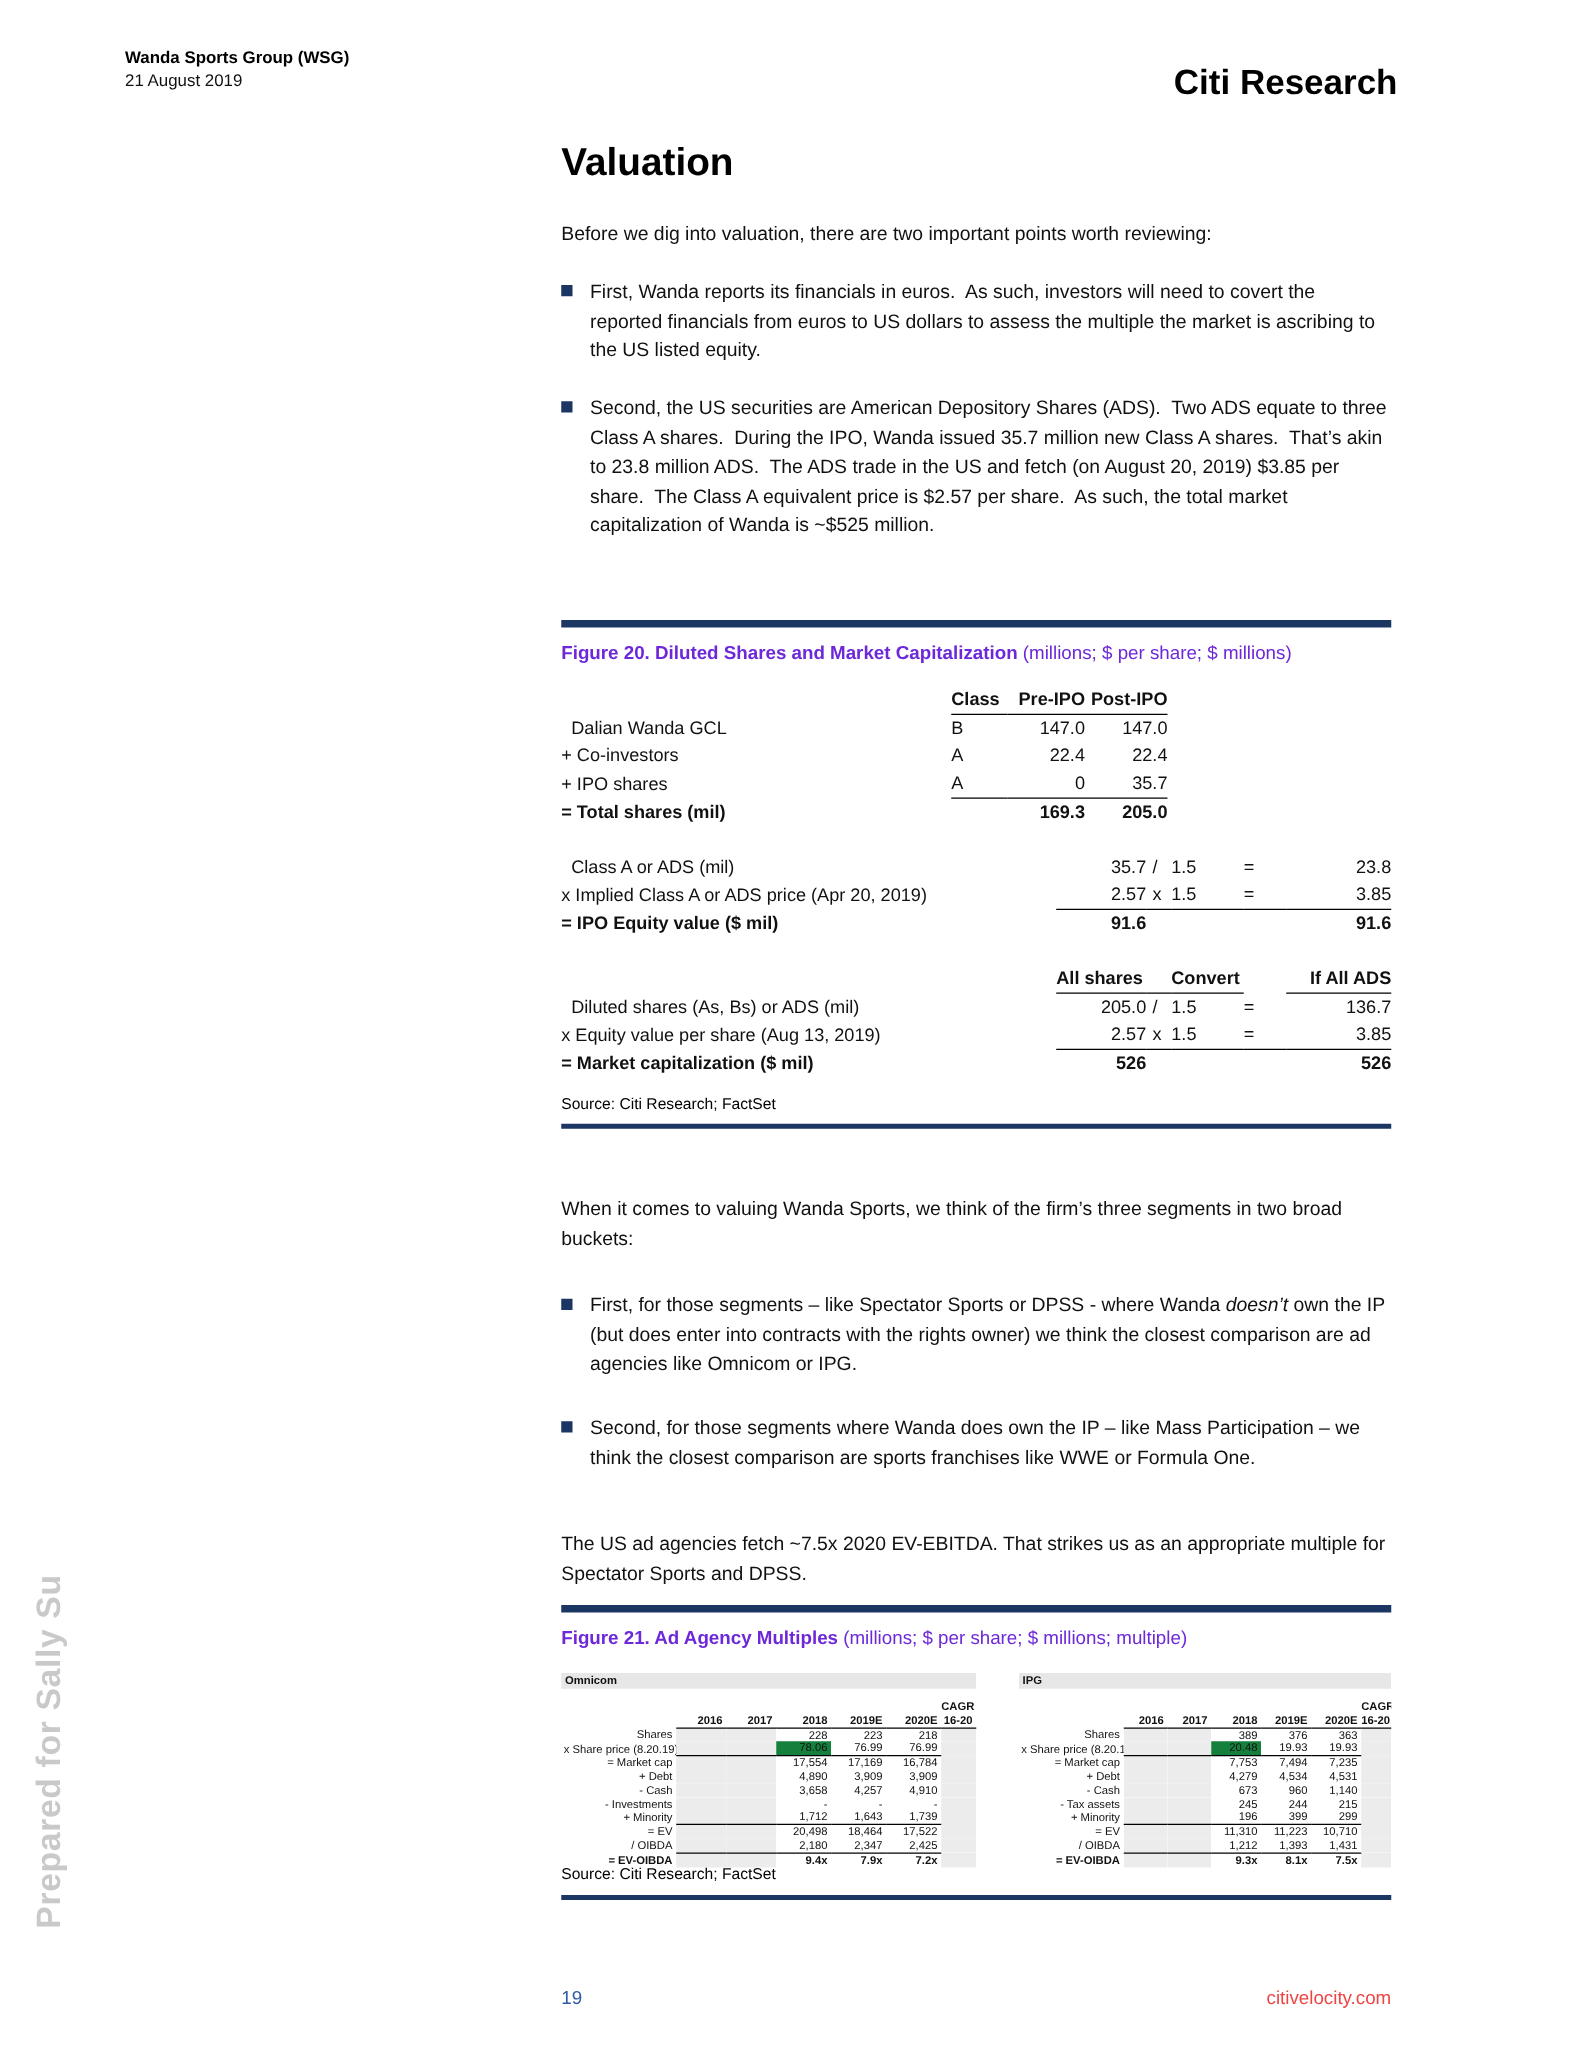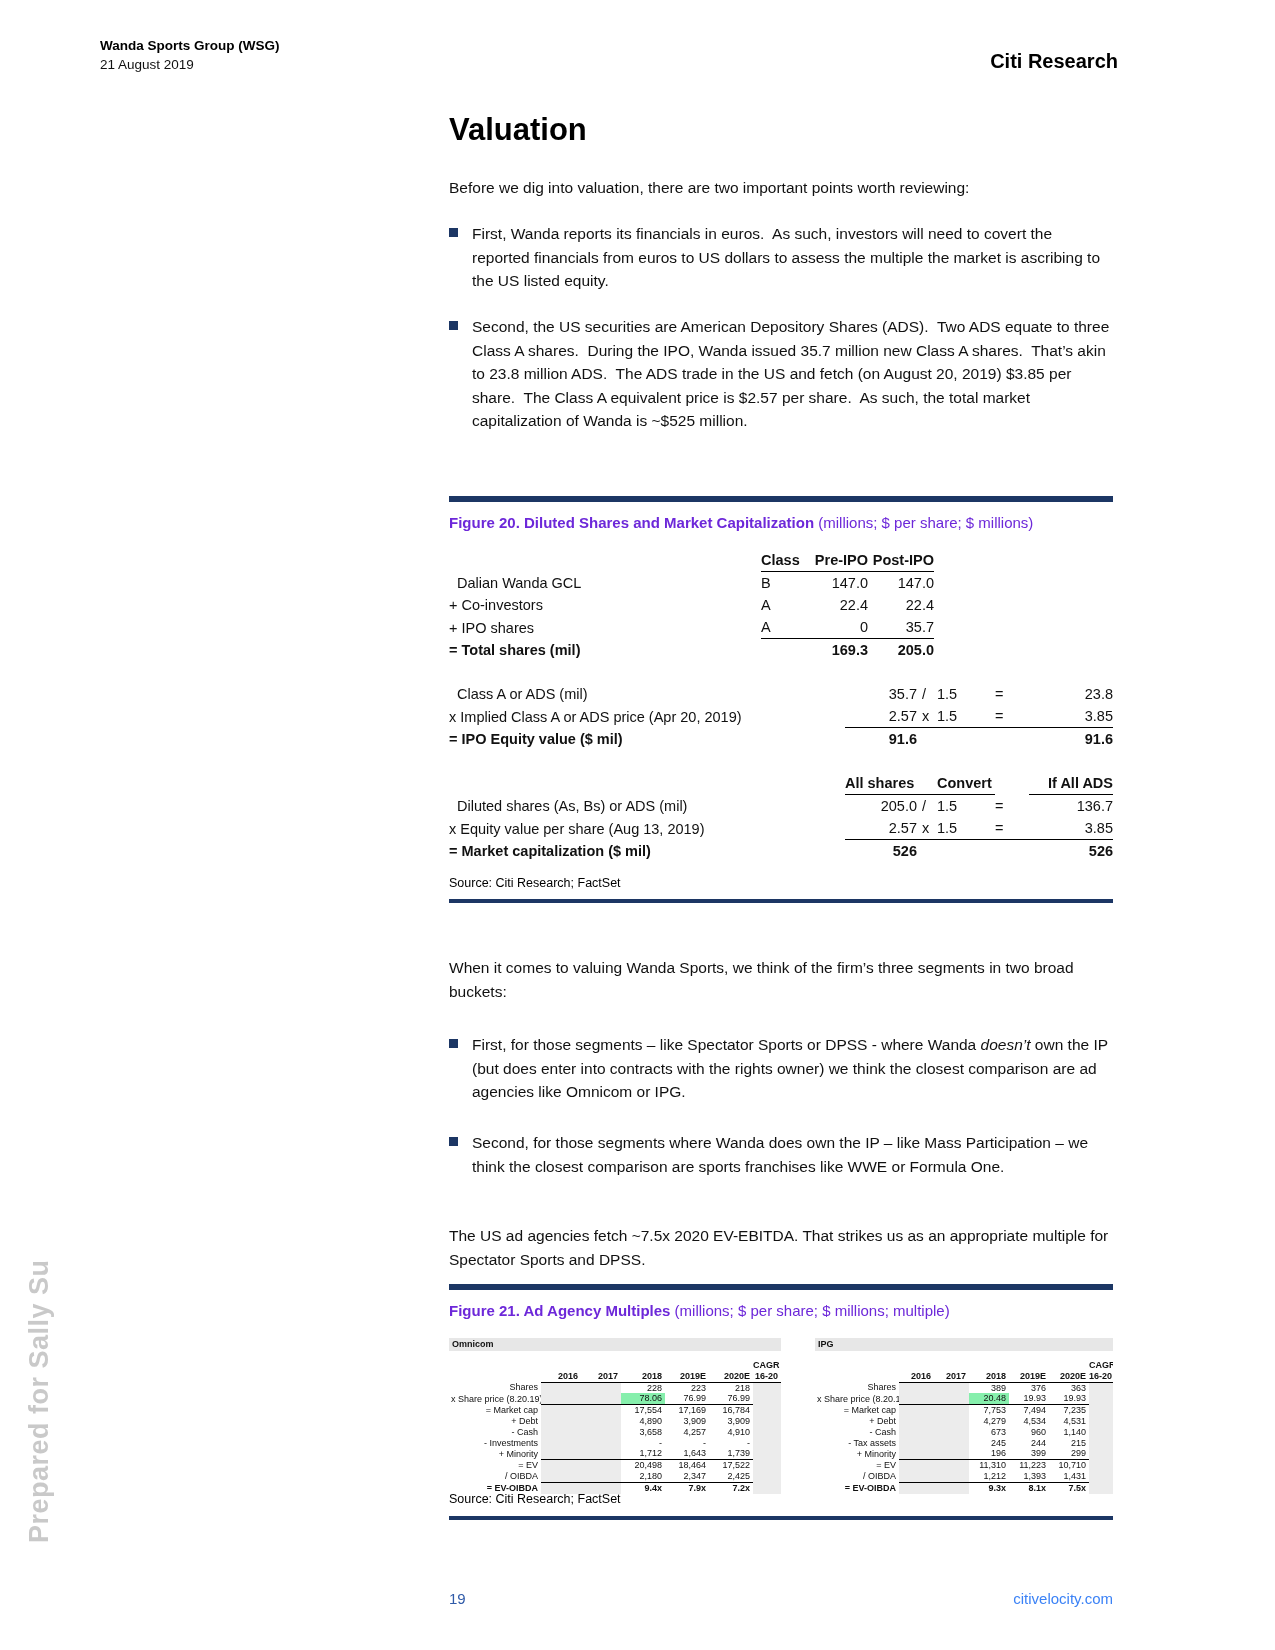--- a/index.html
+++ b/index.html
@@ -3,21 +3,21 @@
 <meta charset="utf-8">
 <style>
   * { margin:0; padding:0; box-sizing:border-box; }
   body { width:1275px; height:1650px; position:relative; background:#ffffff;
          font-family:"Liberation Sans", sans-serif; color:#111; overflow:hidden; }
 
   
   .hdr-left { position:absolute; left:100px; top:38px; }
   .hdr-title { font-size:13.5px; font-weight:bold; color:#000; }
   .hdr-date  { font-size:13.5px; margin-top:4px; }
-  .hdr-brand { position:absolute; right:157px; top:50px; font-size:20px; font-weight:bold; color:#000; }
+  .hdr-brand { position:absolute; right:157px; top:50px; font-size:28px; font-weight:bold; color:#000; }
 
   
   .watermark { position:absolute; left:24px; top:1543px; transform:rotate(-90deg);
                transform-origin:0 0; font-size:27px; font-weight:bold; color:#c9c9c9;
                white-space:nowrap; letter-spacing:0.5px; }
 
   
   .blk { position:absolute; left:449px; width:664px; }
   h1.title { font-size:31px; font-weight:bold; color:#000; }
   .body-text { font-size:15.5px; line-height:23.5px; white-space:pre-wrap; }
@@ -40,32 +40,32 @@
   .t1 { width:485px; } .t23 { width:664px; }
   .mb { margin-bottom:22px; }
 
   
   .fig21-wrap { position:relative; height:152px; }
   .at { border-collapse:collapse; table-layout:fixed; font-size:9px; position:absolute; top:0; }
   .at td { line-height:10.8px; height:10.8px; white-space:nowrap; padding:0 3px 0 0; overflow:hidden; }
   .at .lab { padding-left:2px; text-align:right; }
   .at .r { text-align:right; } .at .b { font-weight:bold; }
   .at .g { background:#ececec; }
-  .at .hl { background:#86efac; }
+  .at .hl { background:#15803d; }
   .at .bb { border-bottom:1.3px solid #000; }
   .at .band { background:#e7e7e7; font-weight:bold; height:13px; line-height:13px; padding-left:3px; }
   .at .gaprow td { height:9px; line-height:9px; }
   .at .hdy { font-weight:bold; }
   .omni { left:0; width:332px; }
   .ipg  { left:366px; width:298px; }
 
   
   .footer { position:absolute; left:449px; top:1590px; width:664px; font-size:15px; }
   .pageno { position:absolute; left:0; color:#2f5aa8; }
-  .site { position:absolute; right:0; color:#3b82f6; }
+  .site { position:absolute; right:0; color:#ef4444; }
 </style>
 </head>
 <body>
 
 <div class="hdr-left">
   <div class="hdr-title">Wanda Sports Group (WSG)</div>
   <div class="hdr-date">21 August 2019</div>
 </div>
 <div class="hdr-brand">Citi Research</div>
 

